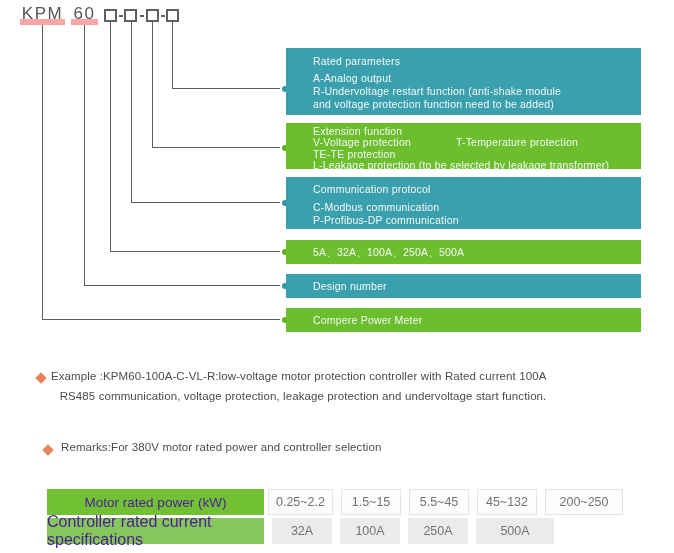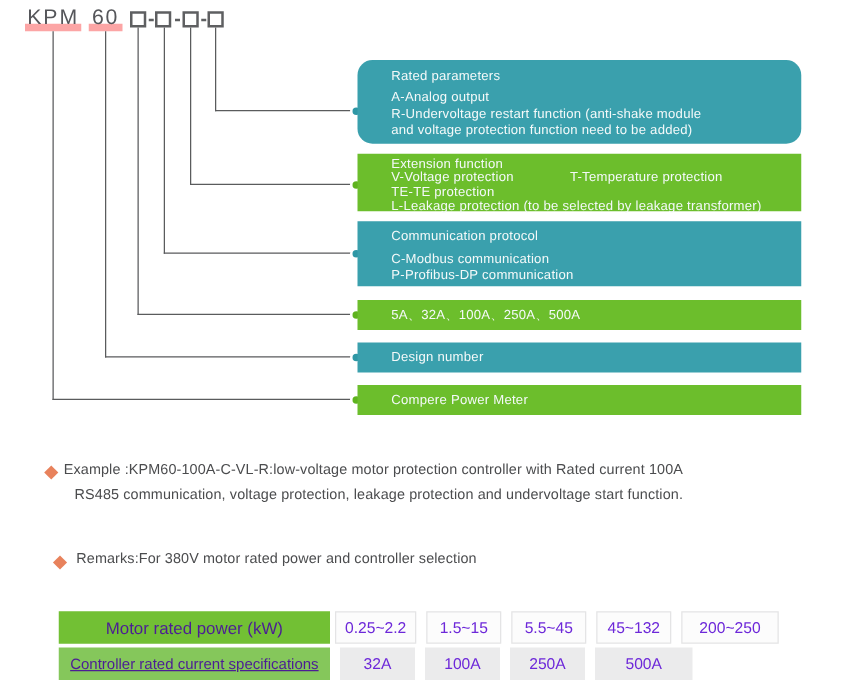--- a/index.html
+++ b/index.html
@@ -29,21 +29,21 @@
   .dot.teal  { background:#2e97a5; }
   .dot.green { background:#5fb31f; }
   .d1 { top:84px; } .d2 { top:143px; } .d3 { top:198px; }
   .d4 { top:247px; } .d5 { top:281px; } .d6 { top:315px; }
 
   
   .bar { position:absolute; left:286px; width:355px; padding-left:27px;
          color:#f4f9f9; font-size:10.5px; letter-spacing:0.2px; }
   .bar.teal  { background:#3aa0ad; }
   .bar.green { background:#6cbe2c; }
-  .bar1 { top:48px;  height:67px; padding-top:7px; line-height:13px;border-radius:12px; }
+  .bar1 { top:48px;  height:67px; padding-top:7px; line-height:13px; }
   .bar1 .bar-title { margin-bottom:4px; }
   .bar2 { top:123px; height:46px; padding-top:3px; line-height:11.4px; }
   .bar3 { top:177px; height:52px; padding-top:6px; line-height:13px; }
   .bar3 .bar-title { margin-bottom:5px; }
   .bar4 { top:240px; height:24px; line-height:24px; }
   .bar5 { top:274px; height:24px; line-height:24px; }
   .bar6 { top:308px; height:24px; line-height:24px; }
   .half-a { display:inline-block; width:140px; }
 
   
@@ -51,23 +51,23 @@
   .note { position:absolute; font-size:11.5px; color:#4b4c4e; letter-spacing:0.1px; }
   .example-note { left:51px; top:366px; line-height:20px;text-align:right; }
   .remarks-note { left:61px; top:440px; line-height:14px; }
 
   
   .sel-table { position:absolute; left:47px; top:489px; }
   .t-row { display:flex; height:26px; align-items:stretch; }
   .t-row2 { margin-top:3px; }
   .t-label { width:217px; display:flex; align-items:center; justify-content:center; color:#4c1d95; }
   .t-label.g1 { background:#72c034; font-size:13.5px; }
-  .t-label.g2 { background:#85c75b; font-size:12px;text-decoration:underline; }
+  .t-label.g2 { background:#85c75b; font-size:16px; }
   .t-cell { display:flex; align-items:center; justify-content:center;
-            color:#6d28d9; font-size:12.5px; }
+            color:#737373; font-size:12.5px; }
   .t-cell.w1 { width:65px; margin-left:4px; }
   .t-cell.w2 { width:60px; margin-left:8px; }
   .t-cell.w3 { width:78px; margin-left:8px; }
   .t-cell.top { background:#fcfcfc; border:1px solid #e4e4e5; }
   .t-cell.bot { background:#ebebec; }
 </style>
 </head>
 <body>
 
 <div class="canvas">

